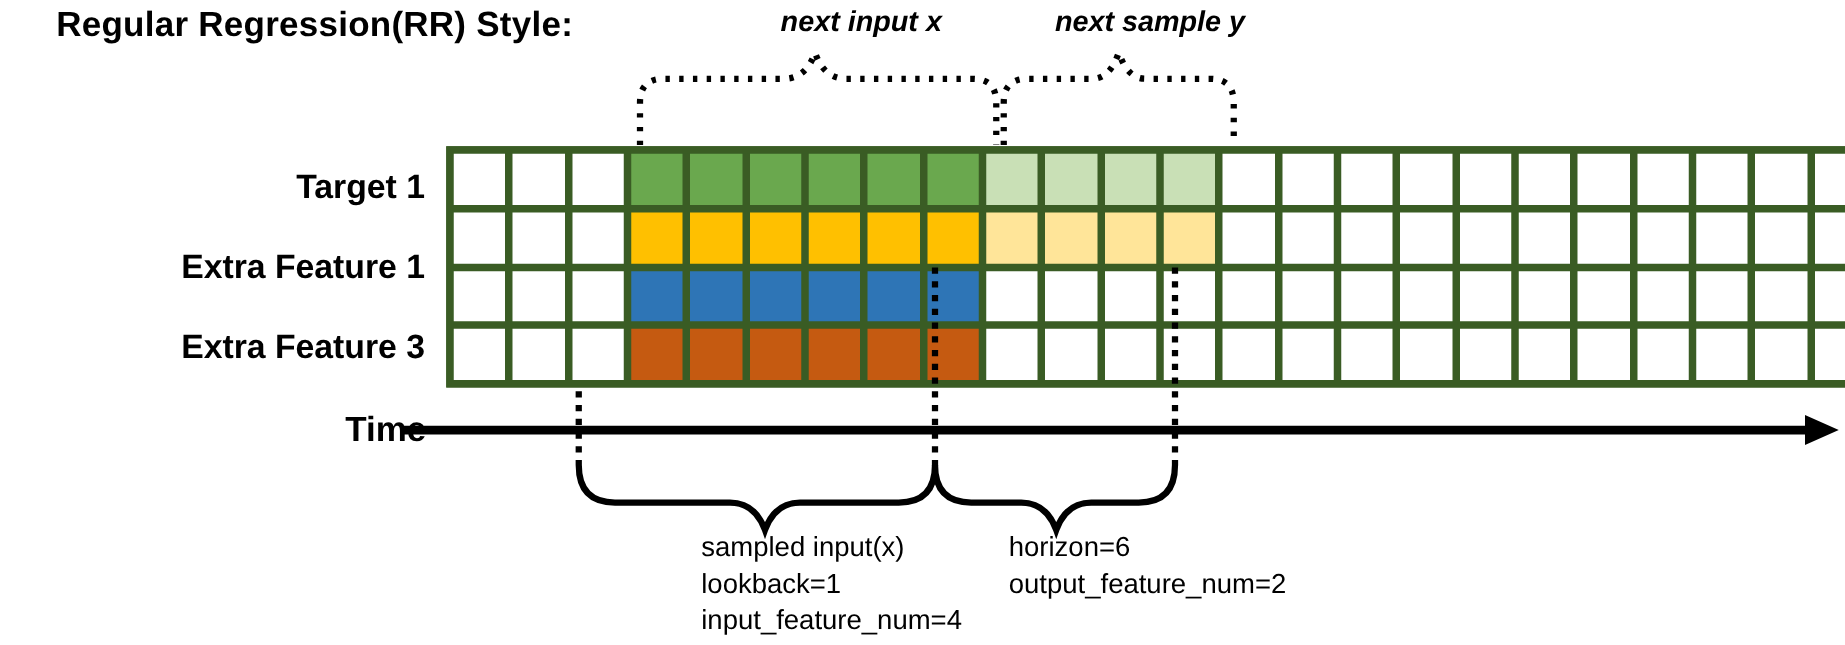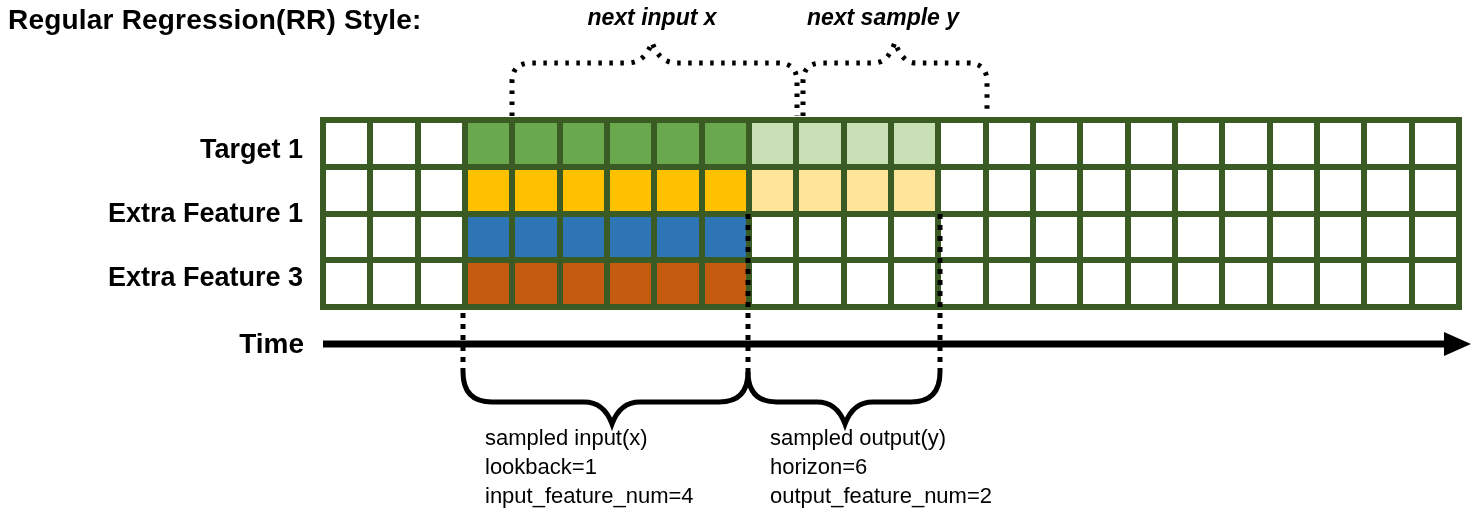--- a/index.html
+++ b/index.html
@@ -1,20 +1,20 @@
 <!DOCTYPE html>
 <html><head>
 <meta charset="utf-8">
 <style>
   html,body{margin:0;padding:0;}
   body{
     width:1476px;height:516px;position:relative;background:#ffffff;
     font-family:"Liberation Sans", sans-serif;color:#000;overflow:hidden;
   }
-  .abs{position:absolute;}
+  .abs{position:absolute;margin-left:37px;}
   .title{
     left:8px;top:4px;font-size:28px;font-weight:700;letter-spacing:0.2px;
   }
   .next-label{
     top:4px;font-size:23px;font-style:italic;font-weight:600;text-align:center;
   }
   #next-x{left:507px;width:290px;}
   #next-y{left:783px;width:200px;}
   .row-labels{
     left:0;top:117px;width:312px;height:193px;
@@ -32,21 +32,21 @@
     gap:6px;border:6px solid #3a5c24;background:#3a5c24;
   }
   .cell{width:100%;height:100%;}
   .time-label{
     left:148px;top:328px;width:156px;text-align:right;
     font-size:28px;font-weight:700;
   }
   .sample-note{
     top:423px;font-size:22px;font-weight:500;line-height:29px;white-space:nowrap;
   }
-  #note-input{left:485px;}
+  #note-input{left:524px;}
   #note-output{left:770px;}
   svg.overlay{position:absolute;left:0;top:0;pointer-events:none;}
 </style>
 </head>
 <body>
 
 <div class="abs title">Regular Regression(RR) Style:</div>
 
 <div class="abs next-label" id="next-x">next input x</div>
 <div class="abs next-label" id="next-y">next sample y</div>
@@ -158,21 +158,20 @@
 
 <div class="abs time-label">Time</div>
 
 <div class="abs sample-note" id="note-input">
   <div>sampled input(x)</div>
   <div>lookback=1</div>
   <div>input_feature_num=4</div>
 </div>
 
 <div class="abs sample-note" id="note-output">
-  <div>sampled output(y)</div>
   <div>horizon=6</div>
   <div>output_feature_num=2</div>
 </div>
 
 <svg class="overlay" width="1476" height="516" viewBox="0 0 1476 516">
 
   <path d="M 512 116 L 512 82 Q 512 63 531 63 L 627 63 Q 645 63 652 42 Q 659 63 677 63 L 778 63 Q 797 63 797 82 L 797 116" fill="none" stroke="#000" stroke-width="5" stroke-dasharray="3.5 7.5"></path>
 
   <path d="M 803 116 L 803 82 Q 803 63 822 63 L 874 63 Q 888 63 895 42 Q 902 63 916 63 L 968 63 Q 987 63 987 82 L 987 116" fill="none" stroke="#000" stroke-width="5" stroke-dasharray="3.5 7.5"></path>
 

